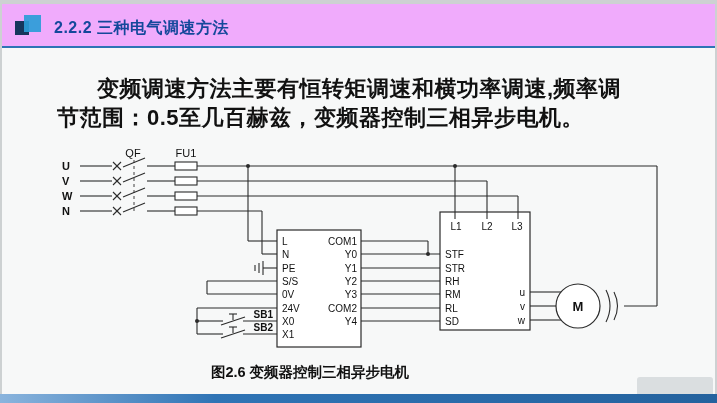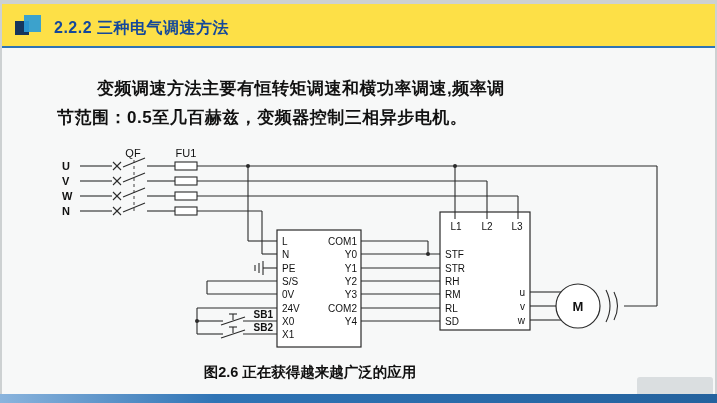--- a/index.html
+++ b/index.html
@@ -4,32 +4,32 @@
 <style>
   html,body{margin:0;padding:0;}
   body{
     width:717px;height:403px;position:relative;overflow:hidden;
     background:#f7f8f8;
     font-family:"Liberation Sans",sans-serif;
   }
   .frame-top{position:absolute;top:0;left:0;right:0;height:4px;background:#cdd1d2;}
   .frame-left{position:absolute;top:0;left:0;bottom:0;width:2px;background:#cdd1d2;}
   .frame-right{position:absolute;top:0;right:0;bottom:0;width:2px;background:#cdd1d2;}
-  .header{position:absolute;left:2px;right:2px;top:4px;height:42px;background:#fde047;}
+  .header{position:absolute;left:2px;right:2px;top:4px;height:42px;background:#f0abfc;}
   .hicon{position:absolute;left:13px;top:8px;width:32px;height:32px;}
   .hicon .sq-dark{position:absolute;left:0;top:9px;width:14px;height:14px;background:#16365c;}
   .hicon .sq-light{position:absolute;left:9px;top:3px;width:17px;height:17px;background:#2b9cd8;opacity:.92;}
   .title{
     position:absolute;left:52px;top:14px;
     font-size:16px;font-weight:bold;color:#14489b;letter-spacing:.5px;white-space:nowrap;
   }
   .divider{position:absolute;left:2px;right:2px;top:46px;height:2px;background:#2e74b5;}
   .bodytext{
     position:absolute;left:57px;top:74px;width:606px;
-    font-size:17px;font-weight:bold;color:#111;line-height:29px;letter-spacing:.5px;
+    font-size:22px;font-weight:bold;color:#111;line-height:29px;letter-spacing:.5px;
   }
   .bodytext .l1{padding-left:40px;}
   .diagram-svg{position:absolute;left:0;top:140px;width:717px;height:225px;}
   .wire{stroke:#2b2b2b;stroke-width:1.1;fill:none;}
   .dash{stroke:#2b2b2b;stroke-width:.9;fill:none;stroke-dasharray:3 3;}
   .boxr{fill:#ffffff;stroke:#2b2b2b;stroke-width:1.2;}
   .fuse{fill:#ffffff;stroke:#2b2b2b;stroke-width:1.1;}
   .dot{fill:#2b2b2b;stroke:none;}
   .mcircle{fill:#ffffff;stroke:#2b2b2b;stroke-width:1.2;}
   text{font-family:"Liberation Sans",sans-serif;fill:#111;}
@@ -233,16 +233,16 @@
   <text x="578" y="311" class="t13" text-anchor="middle">M</text>
 
   <g>
     <path class="wire" d="M606,290 q8,16 0,32"></path>
     <path class="wire" d="M614,292 q7,14 0,28"></path>
     <line class="wire" x1="657" y1="166" x2="657" y2="306"></line>
     <line class="wire" x1="657" y1="306" x2="624" y2="306"></line>
   </g>
 </svg>
 
-<div class="caption">图2.6 正在获得越来越广泛的应用</div>
+<div class="caption">图2.6 变频器控制三相异步电机</div>
 
 <div class="watermark"></div>
 <div class="bottom-bar"></div>
 
 </body></html>

